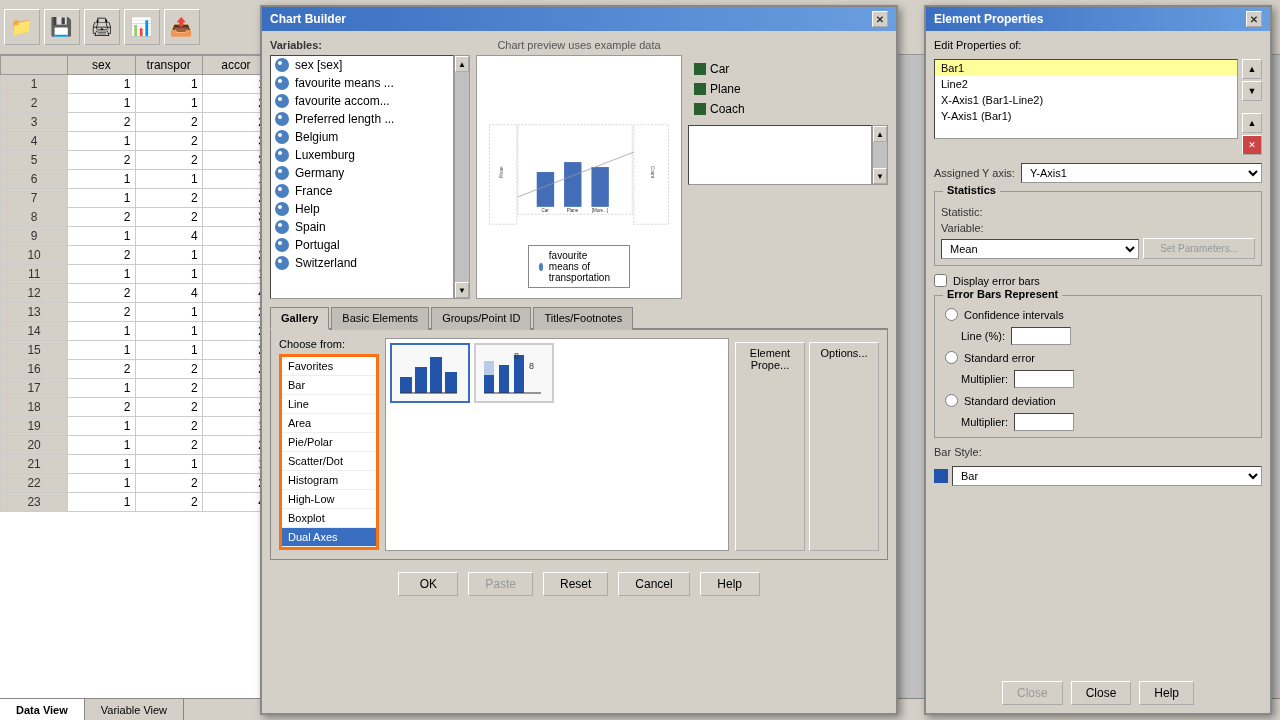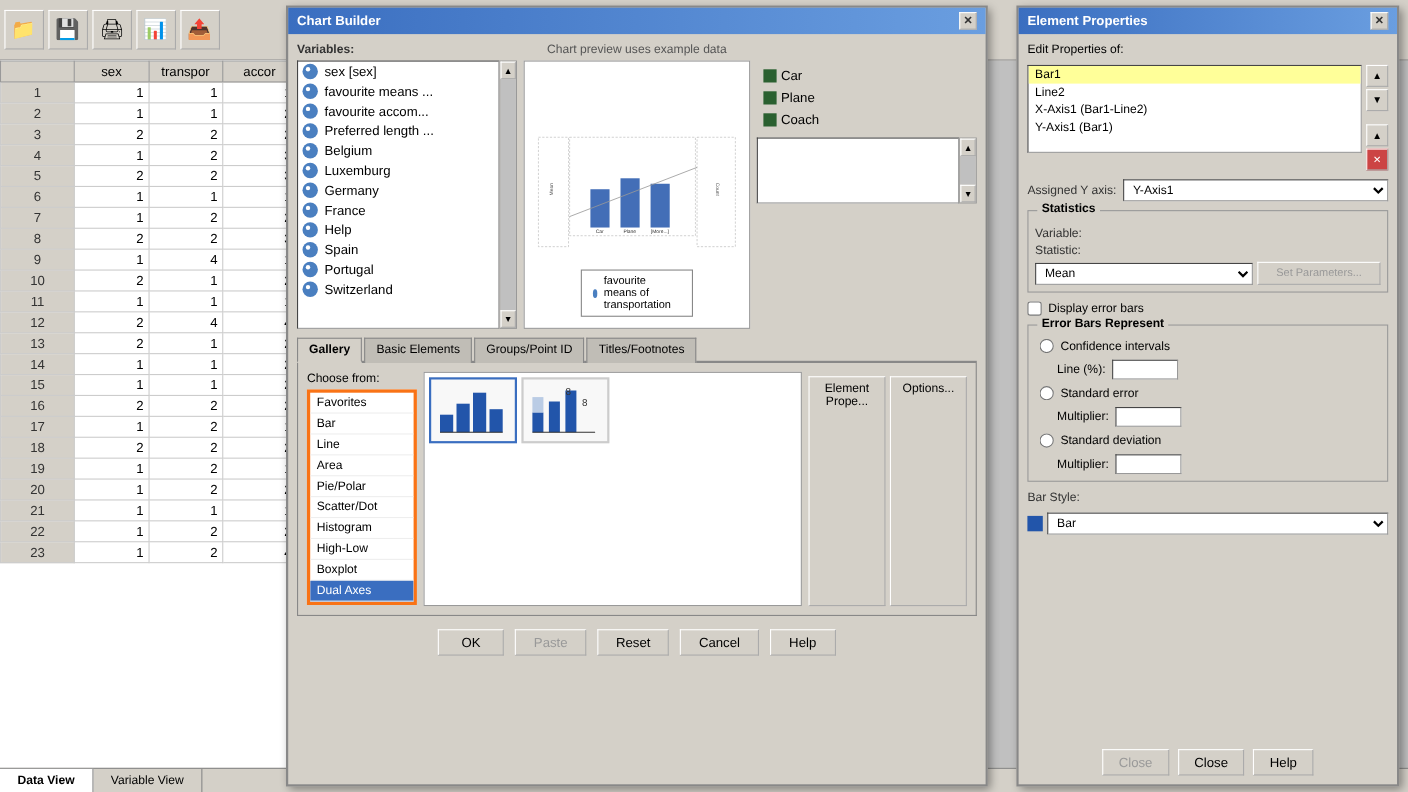--- a/index.html
+++ b/index.html
@@ -911,25 +911,25 @@
           <option>Y-Axis1</option>
           <option>Y-Axis2</option>
         </select>
       </div>
     </div>
 
     <div class="section-box">
       <div class="section-box-title">Statistics</div>
       <div style="height:8px;"></div>
       <div class="props-row" style="margin-bottom:4px;">
+        <div class="props-label">Statistic:</div>
+      </div>
+      <div class="props-row" style="margin-bottom:4px;">
         <div class="props-label">Variable:</div>
         <div style="flex:1;"></div>
-      </div>
-      <div class="props-row" style="margin-bottom:4px;">
-        <div class="props-label">Statistic:</div>
       </div>
       <div style="display:flex;gap:4px;align-items:center;">
         <div class="select-wrapper" style="flex:1;">
           <select>
             <option>Mean</option>
             <option>Median</option>
             <option>Count</option>
             <option>Sum</option>
           </select>
         </div>

